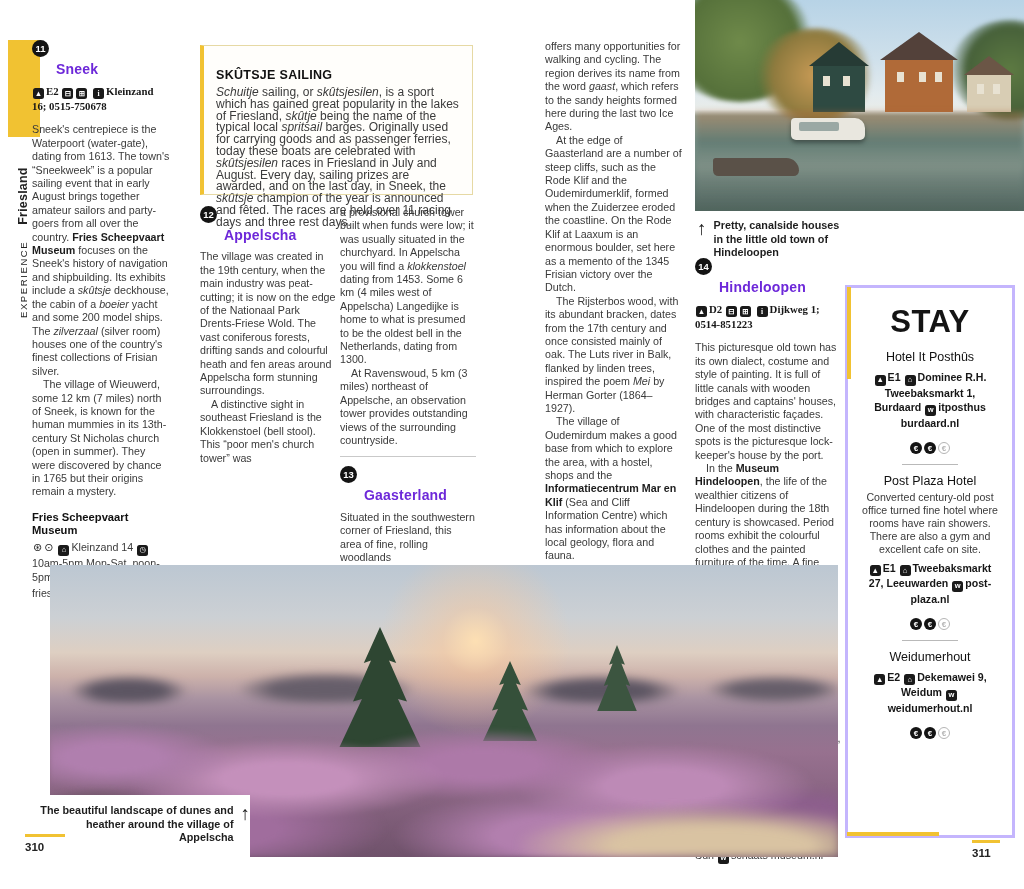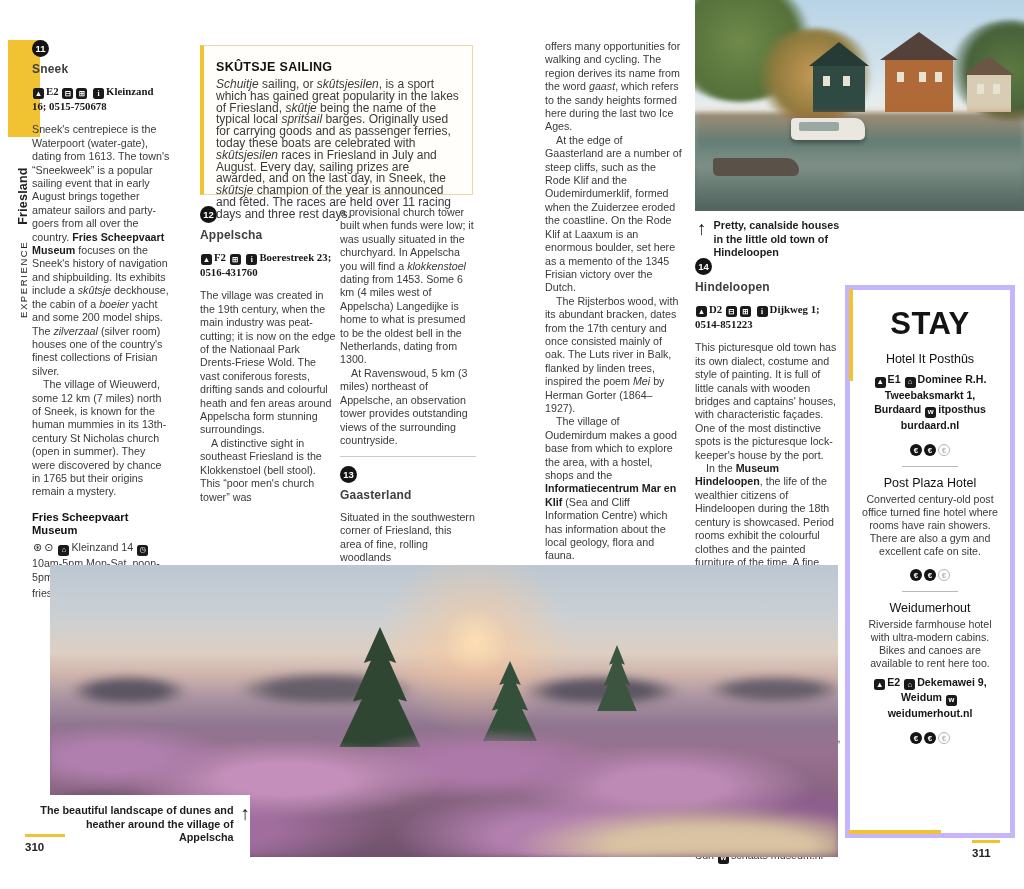--- a/index.html
+++ b/index.html
@@ -10,47 +10,47 @@
   .side-tab { position:absolute; left:8px; top:40px; width:32px; height:97px; background:#F1C232; }
   .vert-label { position:absolute; left:13px; top:318px; white-space:nowrap;
                 transform:rotate(-90deg); transform-origin:0 0; color:#222; }
   .vert-label .exp { font-size:9.5px; letter-spacing:1.6px; font-weight:400; }
   .vert-label .fries { font-size:12.5px; font-weight:700; margin-left:16px; letter-spacing:0.2px; }
 
   
   .col { position:absolute; color:#3a3a3a; font-size:10.7px; line-height:13.4px; }
   .badge { width:17px; height:17px; border-radius:50%; background:#141414; color:#fff;
            font-size:9.5px; font-weight:700; display:flex; align-items:center; justify-content:center; margin-bottom:6px; }
-  .ltitle { font-size:12px; font-weight:700; color:#404040; letter-spacing:0.2px; margin-bottom:8px; }
+  .ltitle { font-size:14px; font-weight:700; color:#6d28d9; letter-spacing:0.2px; margin-bottom:8px;margin-left:24px; }
   .infoline { font-weight:700; color:#161616; font-size:10.8px; line-height:15px; margin-bottom:9px;font-family:Liberation Serif, serif; }
   .body p { margin:0; }
   .body p.ind { text-indent:11px; }
   .rb { font-weight:700; color:#1c1c1c; }
   .ri { font-style:italic; }
   .sub-title { font-weight:700; color:#111; font-size:11.2px; line-height:13.5px; margin-top:12px; margin-bottom:2px; }
   .sub-details { color:#3a3a3a; font-size:10.7px; line-height:14.5px; }
   .rule { border-top:1px solid #c9c9c9; margin:9px 0 9px; }
 
   
   .ic { display:inline-flex; width:11px; height:11px; background:#1a1a1a; color:#fff; border-radius:2.5px;
         align-items:center; justify-content:center; font-size:7.5px; font-weight:700; vertical-align:-1px; margin:0 2px 0 1px; }
   .glyph { font-size:11px; color:#1d1d1d; margin:0 1px; font-weight:400; }
   .euro { display:inline-flex; width:12px; height:12px; border-radius:50%; background:#141414; color:#fff;
           font-size:8px; font-weight:700; align-items:center; justify-content:center; margin:0 1px; }
   .euro.muted { background:#fff; border:1px solid #b5b5b5; color:#b5b5b5; }
 
   
   .feature { position:absolute; left:200px; top:45px; width:273px; height:150px;
-             border:1px solid #e6d9a4; border-left:4px solid #F1C232; padding:14px 13px 10px 12px; background:#fffefb; }
+             border:1px solid #e6d9a4; border-left:4px solid #F1C232; padding:22px 13px 10px 12px; background:#fffefb; }
   .feature h3 { font-size:12.5px; font-weight:700; color:#111; letter-spacing:0.3px; margin-bottom:5px; }
   .feature .fbody { font-size:12px; line-height:11.8px; color:#3a3a3a; }
 
   
   .stay { position:absolute; left:845px; top:285px; width:170px; height:553px;
-          border:5px solid #c4b5fd; background:#fff; padding:16px 12px 10px; text-align:center; }
+          border:3px solid #c4b5fd; background:#fff; padding:16px 12px 10px; text-align:center; }
   .stay::before { content:""; position:absolute; left:-1px; top:-1px; width:4px; height:92px; background:#F1C232; }
   .stay::after  { content:""; position:absolute; left:-1px; bottom:-1px; width:92px; height:4px; background:#F1C232; }
   .stay-title { font-size:31px; font-weight:800; color:#141414; letter-spacing:0.5px; margin-bottom:10px; }
   .hotel-name { font-size:12.5px; font-weight:400; color:#111; line-height:15px; margin-bottom:2px; }
   .hotel-desc { font-size:10.6px; line-height:13px; color:#3a3a3a; }
   .hotel-info { font-size:10.6px; line-height:14.5px; font-weight:700; color:#161616; margin-top:5px; }
   .price-row { margin-top:6px; }
   .stay-div { width:56px; border-top:1px solid #b9b9b9; margin:9px auto 9px; }
 
   
@@ -169,25 +169,20 @@
   </div>
 
   <div class="feature">
     <h3>SKÛTSJE SAILING</h3>
     <div class="fbody"><span class="ri">Schuitje</span><span class=""> sailing, or </span><span class="ri">skûtsjesilen</span><span class="">, is a sport which has gained great popularity in the lakes of Friesland, </span><span class="ri">skûtje</span><span class=""> being the name of the typical local </span><span class="ri">spritsail</span><span class=""> barges. Originally used for carrying goods and as passenger ferries, today these boats are celebrated with </span><span class="ri">skûtsjesilen</span><span class=""> races in Friesland in July and August. Every day, sailing prizes are awarded, and on the last day, in Sneek, the </span><span class="ri">skûtsje</span><span class=""> champion of the year is announced and fêted. The races are held over 11 racing days and three rest days.</span></div>
   </div>
 
   <div class="col" style="left:200px; top:206px; width:136px;">
     <div class="badge">12</div>
     <div class="ltitle">Appelscha</div>
-    <div class="infoline">
-      <span class="ic">▲</span><span>F2</span>
-      <span class="ic">⊞</span>
-      <span class="ic">i</span><span>Boerestreek 23; 0516-431760</span>
-    </div>
     <div class="body">
       <p><span class="">The village was created in the 19th century, when the main industry was peat-cutting; it is now on the edge of the Nationaal Park Drents-Friese Wold. The vast coniferous forests, drifting sands and colourful heath and fen areas around Appelscha form stunning surroundings.</span></p>
       <p class="ind"><span class="">A distinctive sight in southeast Friesland is the Klokkenstoel (bell stool). This “poor men's church tower” was</span></p>
     </div>
   </div>
 
   <div class="col" style="left:340px; top:206px; width:136px;">
     <div class="body">
       <p><span class="">a provisional church tower built when funds were low; it was usually situated in the churchyard. In Appelscha you will find a </span><span class="ri">klokkenstoel</span><span class=""> dating from 1453. Some 6 km (4 miles west of Appelscha) Langedijke is home to what is presumed to be the oldest bell in the Netherlands, dating from 1300.</span></p>
       <p class="ind"><span class="">At Ravenswoud, 5 km (3 miles) northeast of Appelsche, an observation tower provides outstanding views of the surrounding countryside.</span></p>
@@ -256,29 +251,33 @@
       </div>
       <div class="price-row">
         <span class="euro">€</span><span class="euro">€</span><span class="euro muted">€</span>
       </div>
     </div>
     <div class="stay-div"></div>
 
     <div>
       <div class="hotel-name">Post Plaza Hotel</div>
       <div class="hotel-desc">Converted century-old post office turned fine hotel where rooms have rain showers. There are also a gym and excellent cafe on site.</div>
+      <div class="hotel-info">
+        <span class="ic">▲</span><span>E1</span>
+        <span class="ic">⌂</span><span>Tweebaksmarkt 27, Leeuwarden</span>
+        <span class="ic">w</span><span>post-plaza.nl</span>
+      </div>
       <div class="price-row">
         <span class="euro">€</span><span class="euro">€</span><span class="euro muted">€</span>
       </div>
     </div>
     <div class="stay-div"></div>
 
     <div>
       <div class="hotel-name">Weidumerhout</div>
-      <div class="hotel-desc">Riverside farmhouse hotel with ultra-modern cabins. Bikes and canoes are available to rent here too.</div>
       <div class="hotel-info">
         <span class="ic">▲</span><span>E2</span>
         <span class="ic">⌂</span><span>Dekemawei 9, Weidum</span>
         <span class="ic">w</span><span>weidumerhout.nl</span>
       </div>
       <div class="price-row">
         <span class="euro">€</span><span class="euro">€</span><span class="euro muted">€</span>
       </div>
     </div>
   </div>

